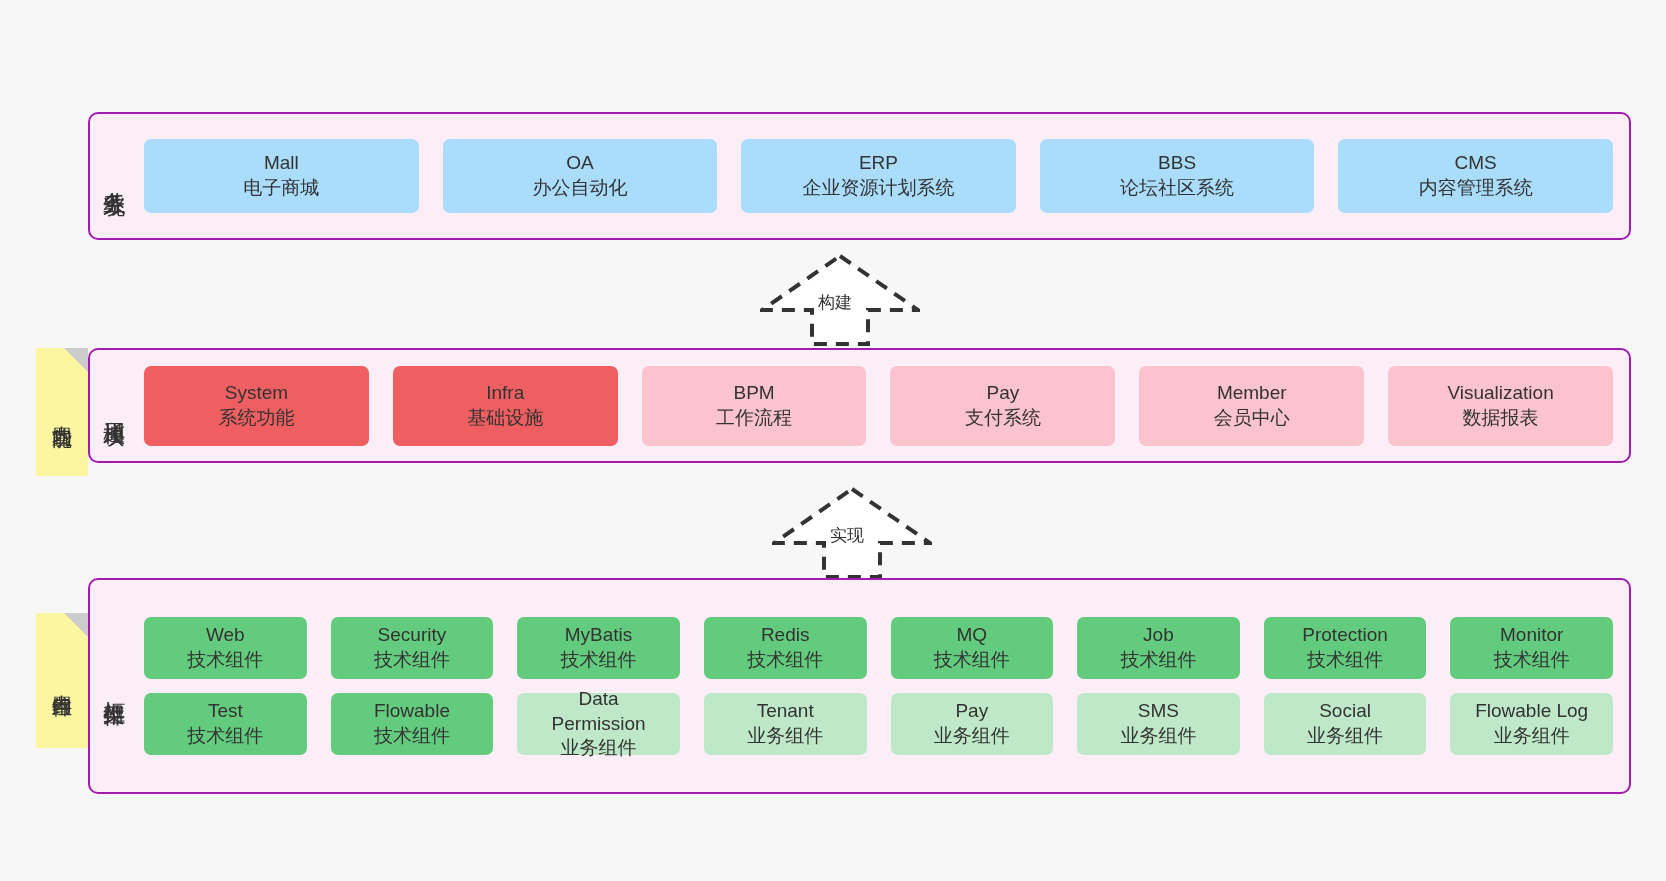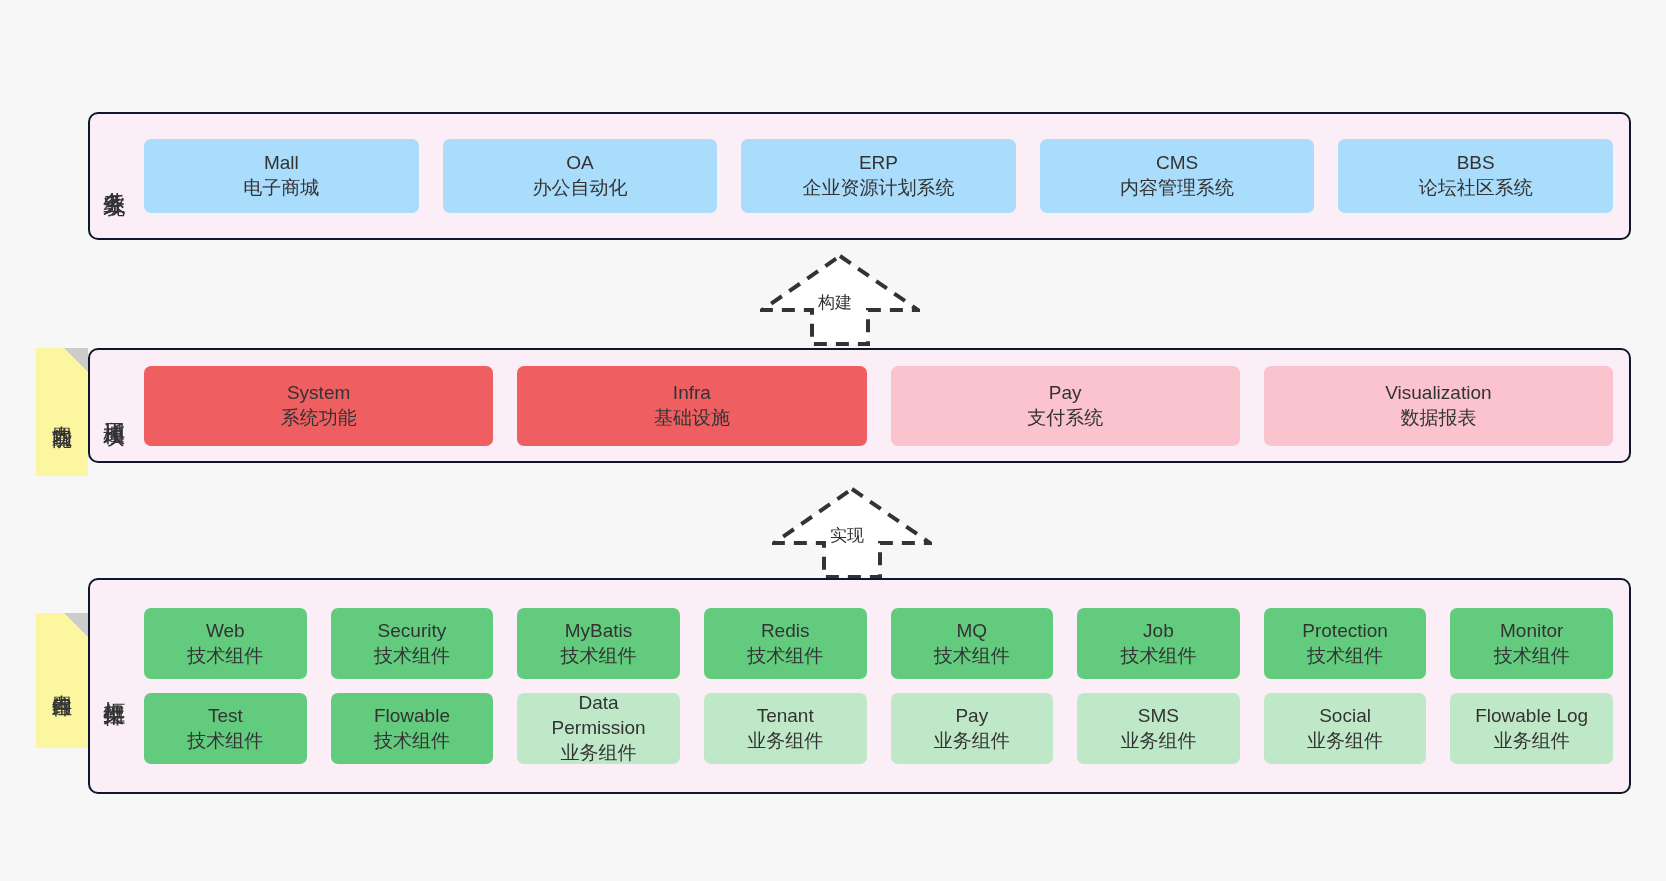--- a/index.html
+++ b/index.html
@@ -19,21 +19,21 @@
   #canvas {
     position: relative;
     width: 1666px;
     height: 881px;
   }
 
   
   .layer {
     position: absolute;
     background: #fbeef6;
-    border: 2px solid #0f172a;
+    border: 2px solid #a21caf;
     border-radius: 10px;
     box-sizing: border-box;
     display: flex;
     align-items: stretch;
   }
 
   .layer-title {
     width: 48px;
     flex: 0 0 48px;
     display: flex;
@@ -90,21 +90,21 @@
   .c-green      { background: #63cb7e; }
   .c-greenlight { background: #bfe8c8; }
 
   
   #layer-business { left: 88px;  top: 112px; width: 1543px; height: 128px; }
   #layer-modules  { left: 88px;  top: 348px; width: 1543px; height: 115px; }
   #layer-frame    { left: 88px;  top: 578px; width: 1543px; height: 216px; }
 
   #layer-business .card { height: 74px; }
   #layer-modules  .card { height: 80px; }
-  #layer-frame    .card { height: 71px; }
+  #layer-frame    .card { height: 62px; }
 
   #layer-frame .layer-body { gap: 14px; padding-top: 16px; padding-bottom: 16px; }
 
   
   .note {
     position: absolute;
     background: #fcf6a0;
     box-sizing: border-box;
     display: flex;
     align-items: center;
@@ -165,26 +165,26 @@
         </div>
         <div class="card c-blue">
           <span class="t1">OA</span>
           <span class="t2">办公自动化</span>
         </div>
         <div class="card c-blue">
           <span class="t1">ERP</span>
           <span class="t2">企业资源计划系统</span>
         </div>
         <div class="card c-blue">
+          <span class="t1">BBS</span>
+          <span class="t2">论坛社区系统</span>
+        </div>
+        <div class="card c-blue">
           <span class="t1">CMS</span>
           <span class="t2">内容管理系统</span>
-        </div>
-        <div class="card c-blue">
-          <span class="t1">BBS</span>
-          <span class="t2">论坛社区系统</span>
         </div>
       </div>
     </div>
   </div>
 
   <div class="connector" id="connector-build">
     <svg viewBox="0 0 160 92" xmlns="http://www.w3.org/2000/svg">
       <path d="M80 2 L158 56 L108 56 L108 90 L52 90 L52 56 L2 56 Z" fill="#ffffff" stroke="#333333" stroke-width="4" stroke-dasharray="13 9" stroke-linejoin="miter"></path>
     </svg>
     <div class="conn-label">构建</div>
@@ -201,22 +201,30 @@
       <div class="row">
         <div class="card c-red">
           <span class="t1">System</span>
           <span class="t2">系统功能</span>
         </div>
         <div class="card c-red">
           <span class="t1">Infra</span>
           <span class="t2">基础设施</span>
         </div>
         <div class="card c-pink">
+          <span class="t1">BPM</span>
+          <span class="t2">工作流程</span>
+        </div>
+        <div class="card c-pink">
           <span class="t1">Pay</span>
           <span class="t2">支付系统</span>
+        </div>
+        <div class="card c-pink">
+          <span class="t1">Member</span>
+          <span class="t2">会员中心</span>
         </div>
         <div class="card c-pink">
           <span class="t1">Visualization</span>
           <span class="t2">数据报表</span>
         </div>
       </div>
     </div>
   </div>
 
   <div class="connector" id="connector-implement">

